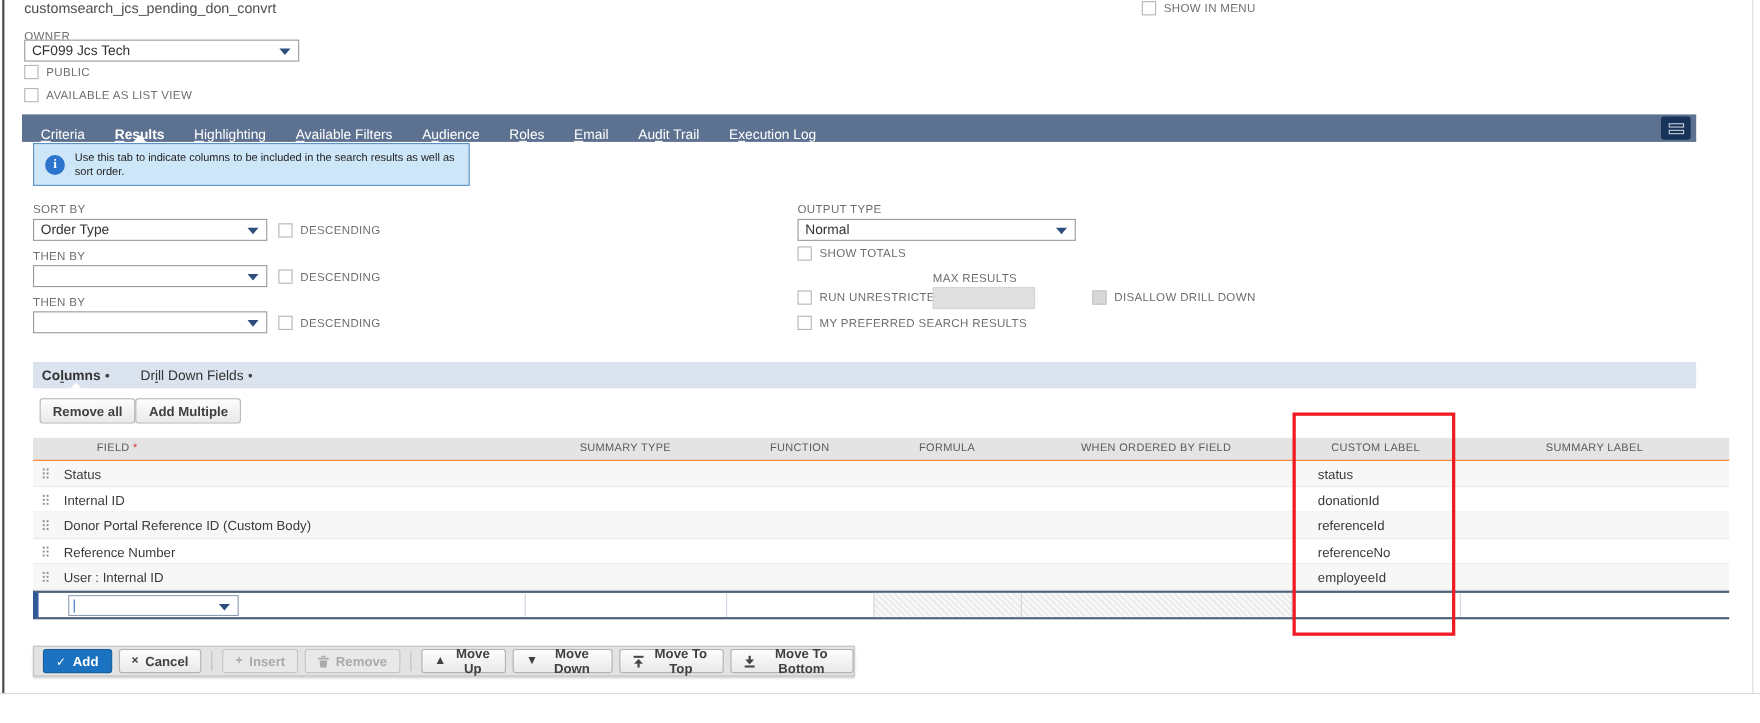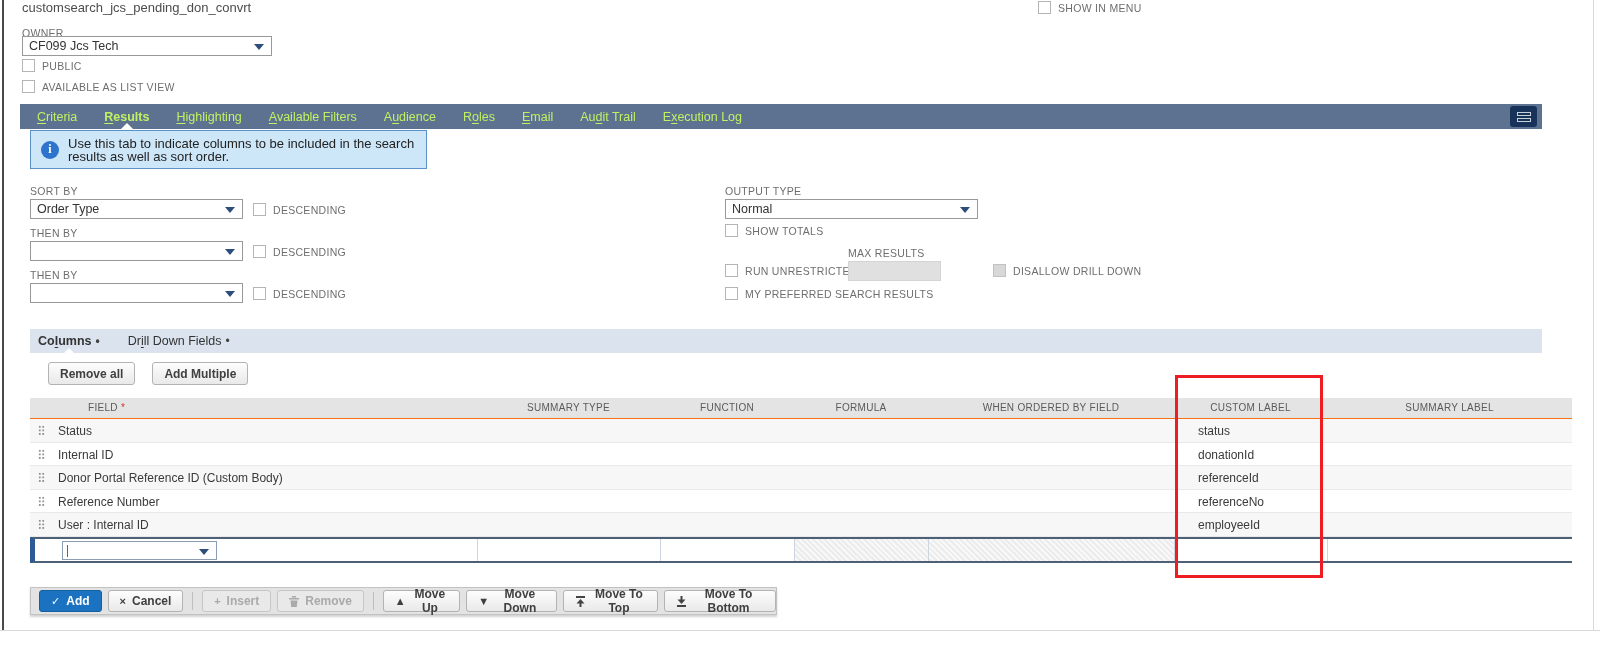--- a/index.html
+++ b/index.html
@@ -18,31 +18,31 @@
   .sel .caret { position:absolute; right:7px; top:7px; width:0; height:0; border-left:5px solid transparent; border-right:5px solid transparent; border-top:6px solid #2d4d7c; }
 
   
   .cb { position:absolute; display:flex; align-items:center; gap:7px; cursor:default; }
   .cb .box { width:13px; height:13px; border:1px solid #b5b5b5; background:#fff; flex:0 0 auto; }
   .cb .box.disabled { background:#d8d8d8; border-color:#c2c2c2; }
   .cb .cb-lbl { font-size:10.5px; color:#6e6e6e; letter-spacing:.3px; white-space:nowrap; }
 
   
   .tabbar { left:20px; top:104px; width:1522px; height:25px; background:#5d7191; display:flex; align-items:center; padding-left:17px; gap:27px; }
-  .tab { color:#bef264; font-size:12.5px; white-space:nowrap; cursor:pointer; position:relative; height:100%; display:flex; align-items:center; }
+  .tab { color:#ffffff; font-size:12.5px; white-space:nowrap; cursor:pointer; position:relative; height:100%; display:flex; align-items:flex-end; }
   .tab.active { font-weight:bold; }
   .tab.active::after { content:""; position:absolute; bottom:0; left:50%; margin-left:-6px; width:0; height:0; border-left:6px solid transparent; border-right:6px solid transparent; border-bottom:6px solid #fdfdfd; }
   .tab u { text-decoration:underline; text-underline-offset:2px; }
   .tabbar-icon-btn { position:absolute; right:5px; top:2px; width:27px; height:21px; background:#17335a; border-radius:3px; display:flex; flex-direction:column; align-items:center; justify-content:center; gap:2px; cursor:pointer; }
   .tabbar-icon-btn i { display:block; width:14px; height:4px; border:1px solid #c9cfd8; background:transparent; }
 
   
   .infobox { left:30px; top:130px; width:397px; height:39px; background:#cde6f8; border:1px solid #5a92c8; display:flex; align-items:center; padding:0 10px; gap:9px; }
   .info-icon { width:18px; height:18px; border-radius:50%; background:#2d74cc; color:#fff; font-weight:bold; font-size:12px; font-family:"Liberation Serif",serif; display:flex; align-items:center; justify-content:center; flex:0 0 auto; }
-  .infobox .txt { font-size:13px; color:#222; line-height:13px; }
+  .infobox .txt { font-size:10px; color:#222; line-height:13px; }
 
   
   .gbtn { background:linear-gradient(#fdfdfd,#e9e9e9); border:1px solid #b3b3b3; border-radius:3px; height:23px; font-size:12px; font-weight:bold; color:#404040; padding:0 11px; display:inline-flex; align-items:center; gap:6px; cursor:pointer; font-family:inherit; }
   .gbtn.disabled { color:#aaa; background:#e9e9e9; border-color:#c6c6c6; cursor:default; }
   .gbtn.primary { background:#1b72c0; border-color:#15619f; color:#fff; }
   .gbtn .ic { font-size:11px; }
 
   
   .subtab-strip { left:30px; top:329px; width:1512px; height:24px; background:#dbe3ee; display:flex; align-items:center; padding-left:8px; gap:28px; }
   .subtab { font-size:12.5px; color:#333; display:flex; gap:4px; cursor:pointer; position:relative; height:100%; align-items:center; }
@@ -70,21 +70,21 @@
   .editrow .hatch { position:absolute; top:0; bottom:0; left:759px; width:380px;
       background:repeating-linear-gradient(45deg,#ececec 0 2px,#f8f8f8 2px 4px); }
   .edit-sel { left:27px; top:2px; width:155px; height:19px; border:1px solid #8d9db4; }
   .edit-sel .cursor { position:absolute; left:4px; top:3px; width:1px; height:12px; background:#2d6fc0; }
 
   
   .toolbar { left:30px; top:587px; width:747px; height:28px; background:#e3e3e3; border:1px solid #c2c2c2; box-shadow:0 2px 2px rgba(0,0,0,.18); display:flex; align-items:center; padding-left:8px; gap:6px; }
   .toolbar .sep { width:1px; height:18px; background:#bdbdbd; margin:0 3px; }
   .toolbar .gbtn { height:22px; }
 
-  .top-buttons { left:48px; top:362px; display:flex; gap:17px; }
+  .top-buttons { left:36px; top:362px; display:flex; }
 
   .annotation-box { left:1175px; top:375px; width:148px; height:203px; border:3px solid #ee1c23; z-index:50; pointer-events:none; }
 
   svg { display:block; }
 </style>
 </head>
 <body>
 
 <div class="abs win-left"></div>
 <div class="abs win-right"></div>

